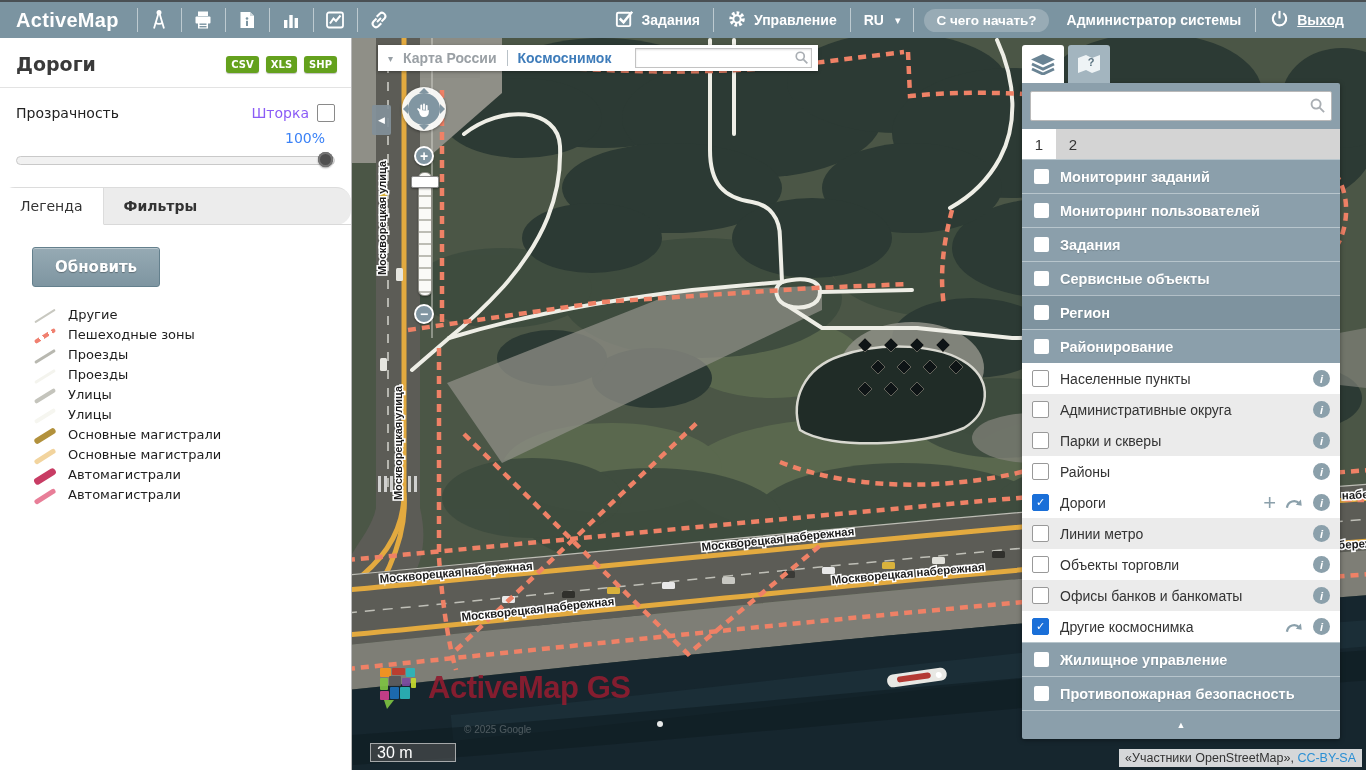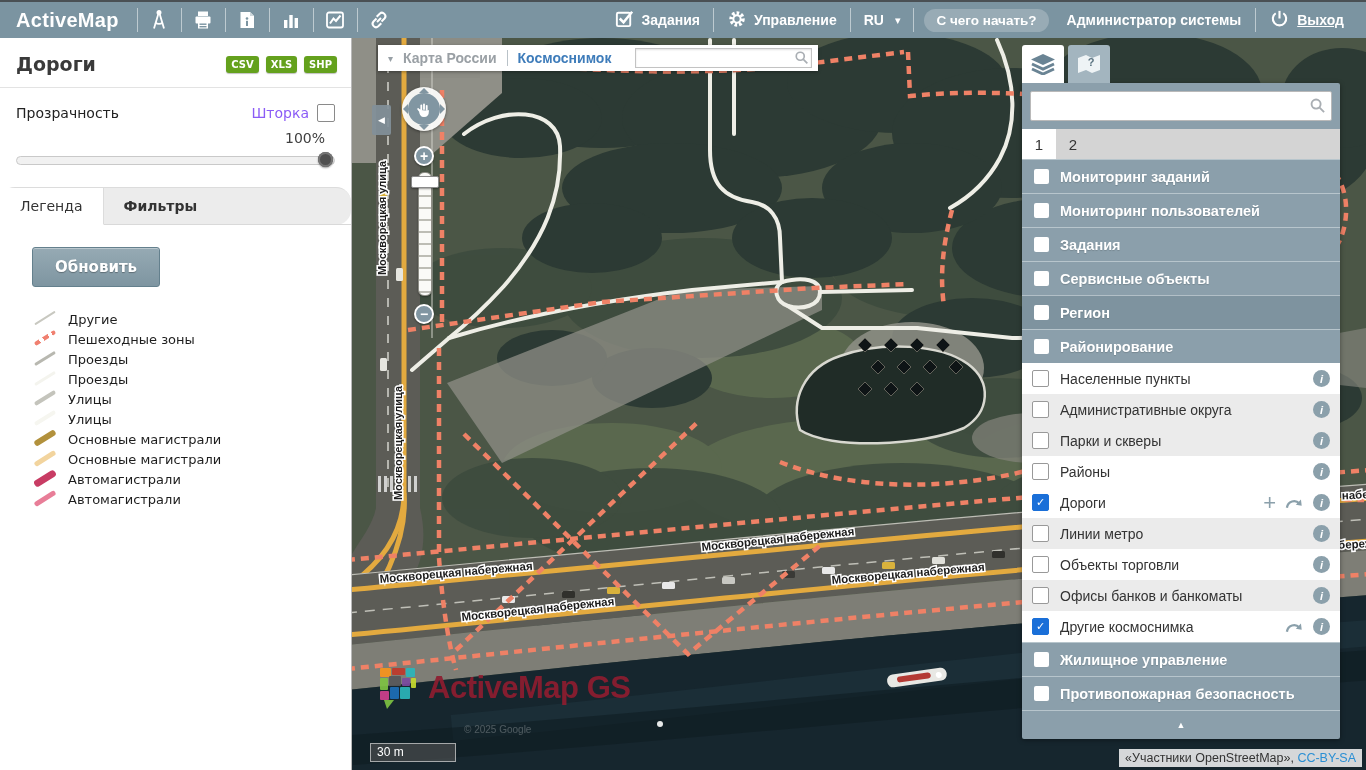--- a/index.html
+++ b/index.html
@@ -19,32 +19,32 @@
   
   .side{width:352px;background:#fff;border-right:1px solid #b9b9b9;box-sizing:border-box;position:relative;z-index:5;font-family:"DejaVu Sans",sans-serif;}
   .sp-head{display:flex;align-items:center;justify-content:space-between;padding:15px 14px 12px 16px;border-bottom:1px solid #e3e3e3;}
   .sp-title{font-size:19px;font-weight:bold;color:#3a3a3a;}
   .badges{display:flex;gap:7px;}
   .badge{background:#64a11d;color:#fff;font-size:10px;font-weight:bold;padding:3px 5px;border-radius:3px;box-shadow:0 1px 1px rgba(0,0,0,.25);cursor:pointer;}
   .transp-row{display:flex;align-items:center;justify-content:space-between;padding:16px 16px 0;}
   .transp-label{font-size:14px;color:#222;}
   .curtain{display:flex;align-items:center;gap:8px;font-size:14px;color:#8b5cf6;}
   .box{width:16px;height:16px;background:#fff;border:1px solid #8a8a8a;border-radius:2px;display:inline-block;cursor:pointer;}
-  .transp-val{text-align:right;padding:8px 26px 4px 0;font-size:14px;color:#404040;}
+  .transp-val{text-align:right;padding:8px 26px 4px 0;font-size:14px;color:#3b82f6;}
   .slider{position:relative;margin:2px 16px 20px;height:15px;}
   .slider .track{position:absolute;left:0;right:0;top:4px;height:7px;background:#f1f1f1;border:1px solid #c9c9c9;border-radius:5px;}
   .slider .knob{position:absolute;right:2px;top:0;width:15px;height:15px;border-radius:50%;background:#4f4f4f;box-shadow:inset 0 0 0 2px #757575,0 1px 2px rgba(0,0,0,.4);cursor:pointer;}
   .tabs{display:flex;background:#ececec;border-top:1px solid #dcdcdc;border-radius:15px;}
   .tab{padding:10px 20px;font-size:14px;color:#333;border-bottom:1px solid #d9d9d9;cursor:pointer;}
   .tab.active{background:#fff;border-bottom-color:#fff;border-right:1px solid #dcdcdc;}
   .tab.inactive{font-weight:bold;text-align:right;}
   .sp-body{padding:22px 16px;margin-left:16px;}
   .refresh{display:inline-block;padding:10px 22px;background:linear-gradient(#96aab4,#7e95a1);border:1px solid #64808d;border-radius:3px;color:#fff;font-weight:bold;font-size:15px;text-shadow:0 1px 1px rgba(0,0,0,.3);box-shadow:inset 0 1px 0 rgba(255,255,255,.35);cursor:pointer;}
   .legend{margin-top:20px;}
-  .lg-item{display:flex;align-items:flex-end;gap:10px;height:20px;}
+  .lg-item{display:flex;align-items:flex-start;gap:10px;height:20px;}
   .sw{width:26px;height:18px;display:flex;align-items:center;justify-content:center;flex:0 0 26px;}
   .sw i{display:block;width:24px;border-radius:3px;transform:rotate(-32deg);}
   .lg-label{font-size:13px;color:#1e1e1e;}
 
   
   .map{flex:1;position:relative;overflow:hidden;background:#4b5646;}
   .map svg.base{position:absolute;inset:0;width:100%;height:100%;display:block;}
   .sv-dash{fill:none;stroke:var(--salmon);stroke-width:4.5;stroke-dasharray:8 6;}
   .sv-white{fill:none;stroke:var(--white-path);stroke-width:4;stroke-linecap:round;}
   .sv-yellow{fill:none;stroke:var(--road-yellow);stroke-width:5;}
@@ -75,21 +75,21 @@
   .pan .e{right:1px;top:17px;border-top:5px solid transparent;border-bottom:5px solid transparent;border-left:5px solid #8196a2;}
   .zbtn{position:absolute;left:62px;width:20px;height:20px;border-radius:50%;background:#8196a2;border:2px solid #fff;box-sizing:border-box;box-shadow:0 1px 2px rgba(0,0,0,.4);color:#fff;display:flex;align-items:center;justify-content:center;font-weight:bold;font-size:14px;line-height:1;cursor:pointer;}
   .zplus{top:108px;} .zplus::after{content:"+";}
   .zminus{top:266px;} .zminus::after{content:"−";}
   .ztrack{position:absolute;left:66px;top:134px;width:12px;height:122px;background:repeating-linear-gradient(180deg,#fafaf7 0 10px,#bdbdb5 10px 12px);border:1px solid #8e8e86;border-radius:6px;box-shadow:0 1px 2px rgba(0,0,0,.35);cursor:pointer;}
   .zhandle{position:absolute;left:59px;top:138px;width:26px;height:10px;background:#fff;border:1px solid #8a8a8a;border-radius:2px;box-shadow:0 1px 2px rgba(0,0,0,.4);cursor:pointer;}
 
   .gs-logo{position:absolute;left:26px;top:628px;display:flex;align-items:center;gap:8px;opacity:.92;}
   .gs-text{font-size:31px;font-weight:bold;color:#8e1d30;letter-spacing:-.5px;}
   .gcopy{position:absolute;left:112px;top:686px;font-size:10px;color:rgba(255,255,255,.25);}
-  .scalebar{position:absolute;left:18px;top:705px;width:86px;height:19px;background:rgba(85,85,85,.6);border:1px solid rgba(255,255,255,.55);box-sizing:border-box;color:#fff;font-size:12px;line-height:17px;padding-left:6px;}
+  .scalebar{position:absolute;left:18px;top:705px;width:86px;height:19px;background:rgba(85,85,85,.6);border:1px solid rgba(255,255,255,.55);box-sizing:border-box;color:#fff;font-size:16px;line-height:17px;padding-left:6px;}
   .attrib{position:absolute;right:4px;bottom:3px;background:rgba(255,255,255,.82);padding:2px 6px;font-size:12.5px;color:#333;}
   .attrib a{color:#2a8fd4;text-decoration:none;cursor:pointer;}
 
   
   .layers-panel{position:absolute;right:26px;top:7px;width:318px;z-index:6;}
   .lp-tabs{display:flex;gap:4px;height:38px;}
   .lp-tab{width:42px;display:flex;align-items:center;justify-content:center;border-radius:3px 3px 0 0;cursor:pointer;}
   .lp-tab.active{background:#fff;}
   .lp-tab.idle{background:#a3b5bf;}
   .lp-body{background:#8b9fab;box-shadow:0 1px 5px rgba(0,0,0,.4);border-radius:0 2px 2px 2px;}

